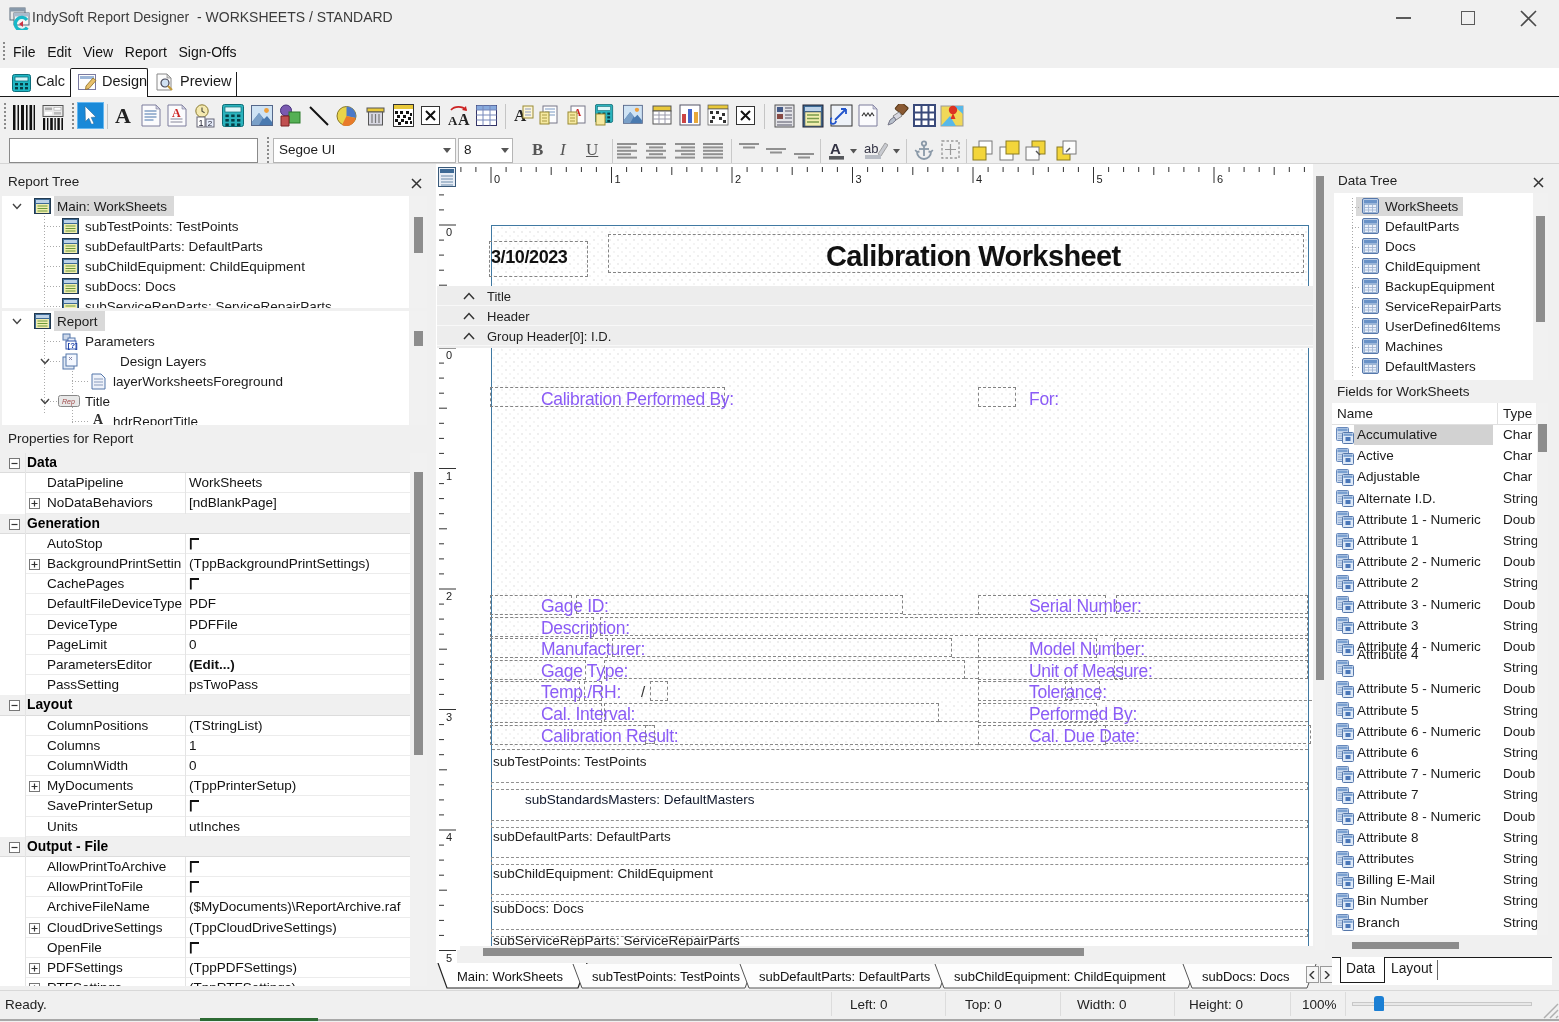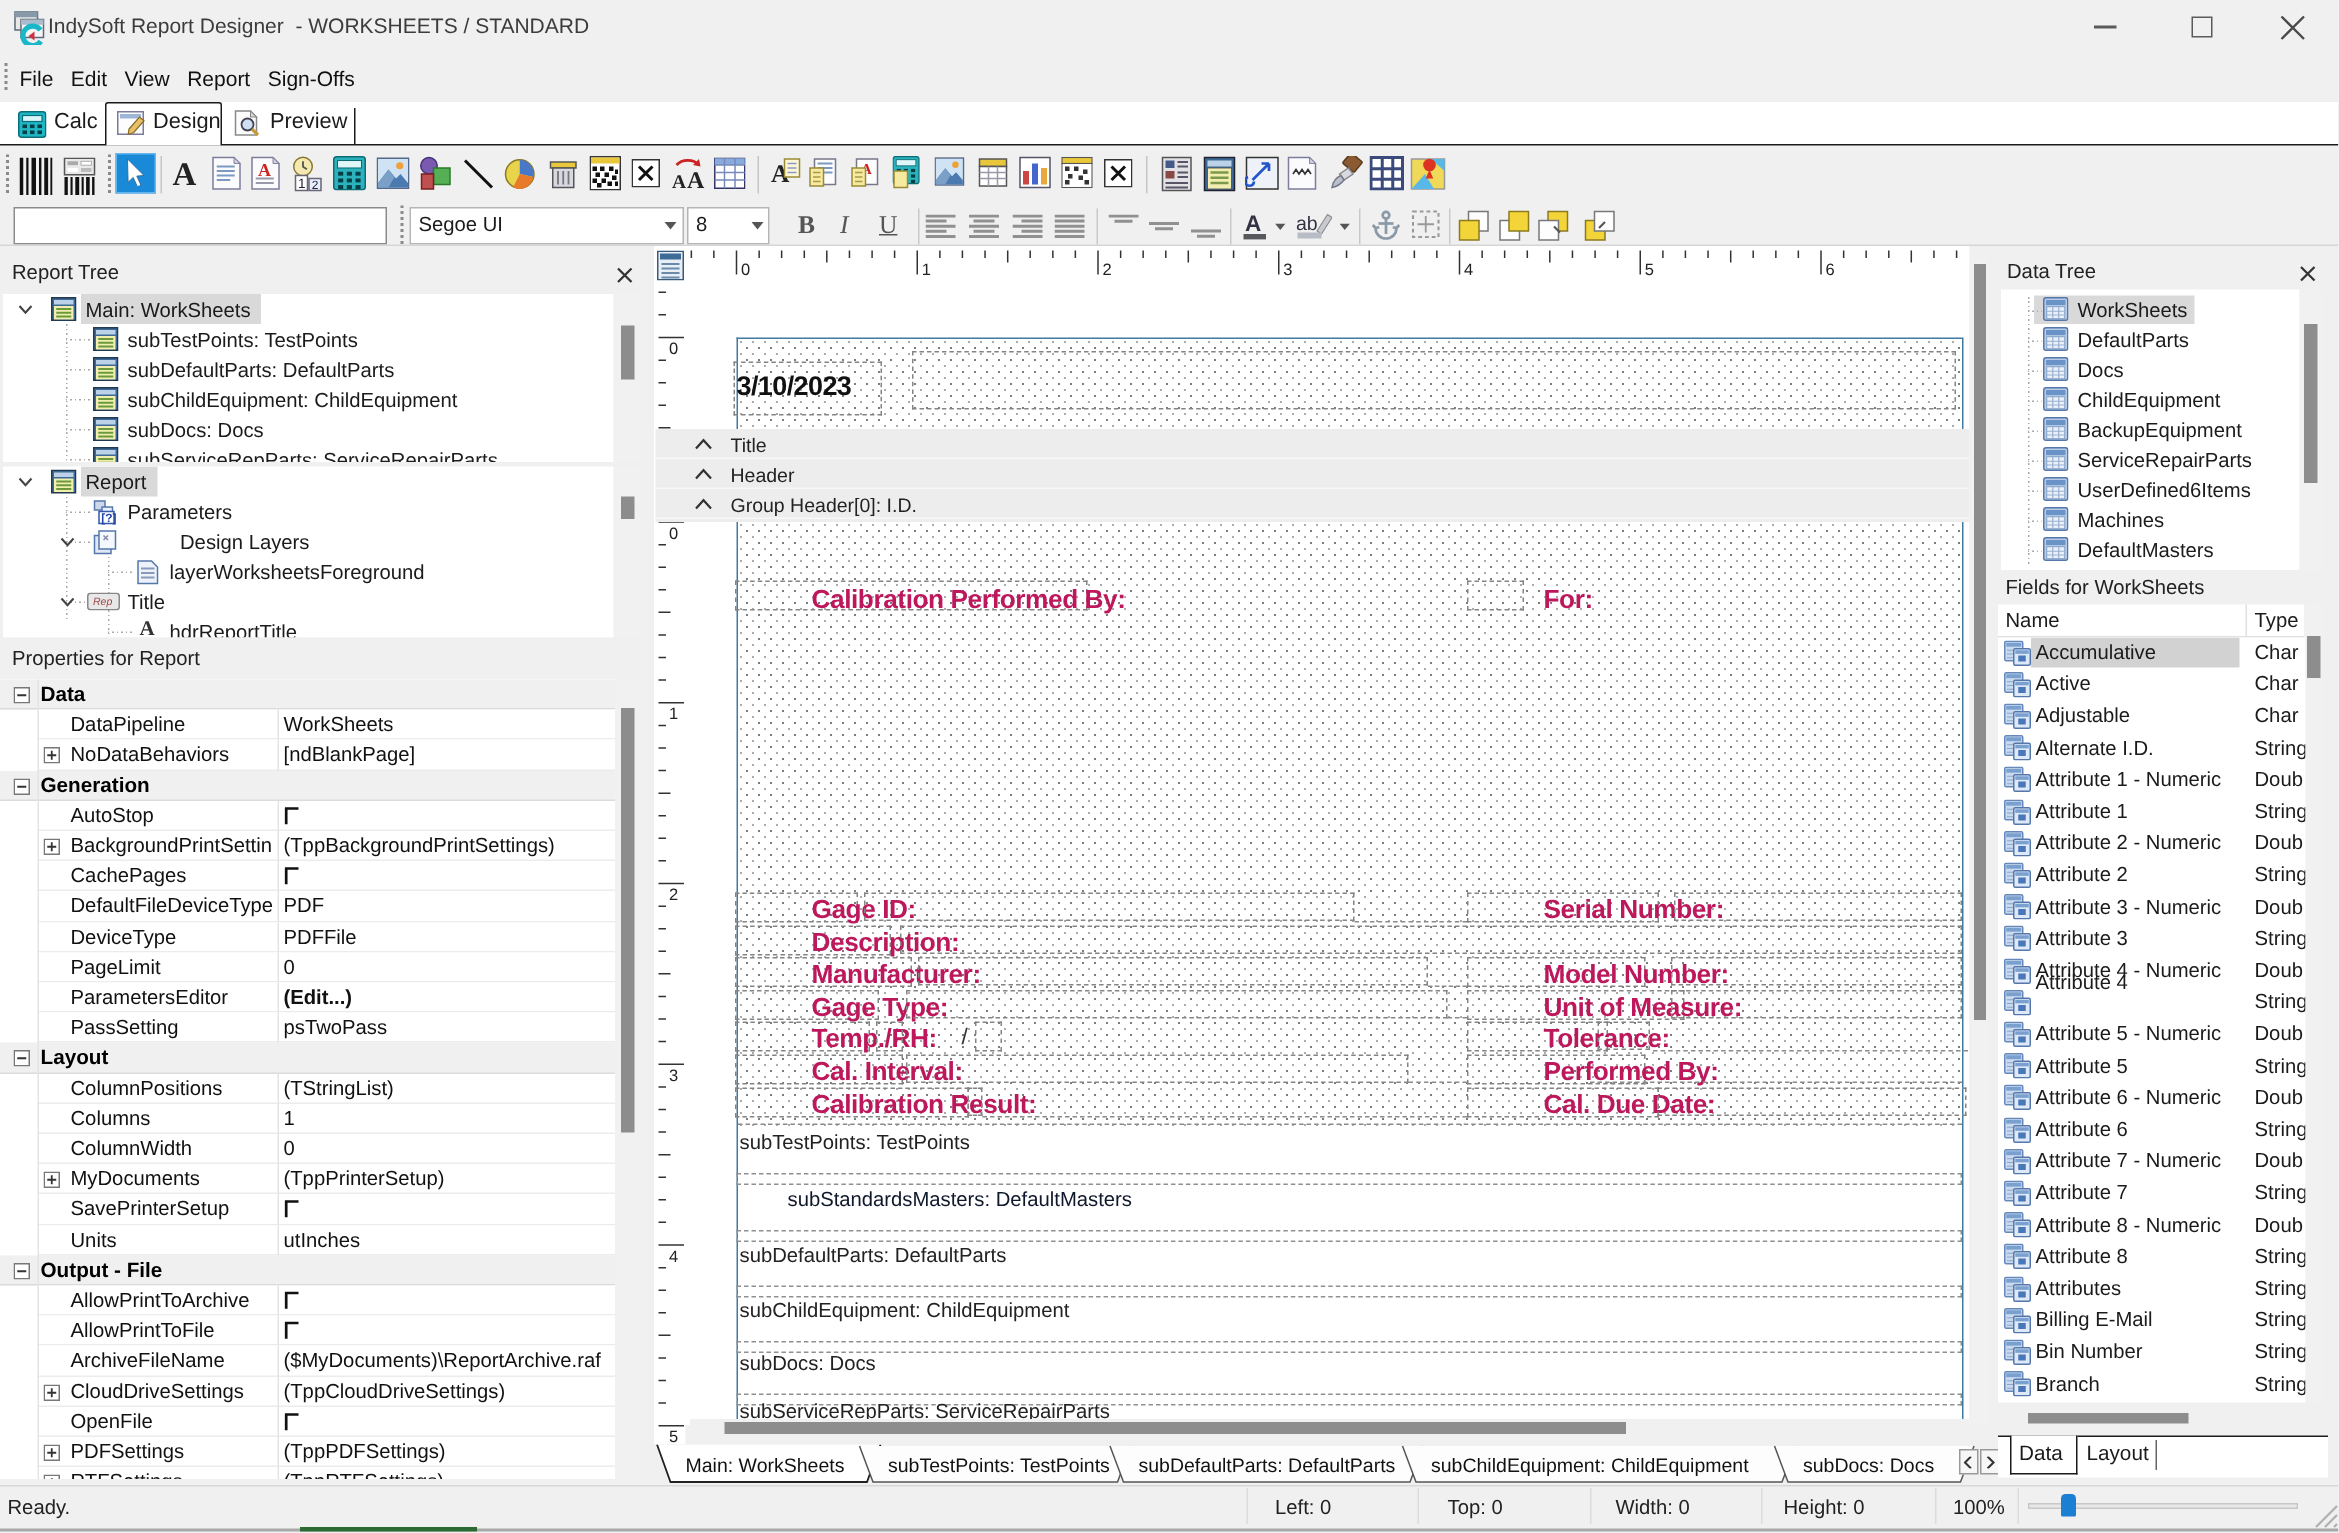--- a/index.html
+++ b/index.html
@@ -4,21 +4,21 @@
 *{margin:0;padding:0;box-sizing:border-box;}
 html,body{width:1559px;height:1022px;overflow:hidden;}
 body{font-family:"Liberation Sans",sans-serif;background:#f0f0f0;color:#1b1b1b;
  -webkit-font-smoothing:antialiased;}
 .abs{position:absolute;}
 #app{position:relative;width:1559px;height:1022px;background:#f0f0f0;overflow:hidden;}
 .txt{white-space:nowrap;}
 .dots{background-image:radial-gradient(circle, #7d7d7d 0.62px, transparent 0.72px),radial-gradient(circle, #ababab 0.62px, transparent 0.72px);
  background-size:8px 8px,8px 8px;background-position:2px 2px,6px 6px;}
 .dashbox{border:1px dashed #848484;}
-.blabel{font-weight:bold;font-size:17.5px;letter-spacing:-0.3px;color:#be185d;padding-left:48px;}
+.blabel{font-weight:normal;font-size:17.5px;letter-spacing:-0.3px;color:#8b5cf6;padding-left:48px;}
 .scroll-track{background:#f1f1f1;}
 .scroll-thumb{background:#8d8d8d;}
 .sep1{width:1px;background:#d0d0d0;}
 .handle{width:5px;background-image:repeating-linear-gradient(to bottom,#8a8a8a 0 2px,transparent 2px 4px);background-size:2px 100%;background-repeat:no-repeat;background-position:1px 0;}
 </style></head>
 <body>
 <div id="app">
 
 <div class="abs" style="left:0;top:0;width:1559px;height:36px;background:#f0f0f0;"></div>
 <div class="abs" style="left:9px;top:7px;width:24px;height:23px;">
@@ -917,20 +917,21 @@
     <div class="abs txt" style="left:487px;top:309px;font-size:13px;color:#222;">Header</div>
     <div class="abs" style="left:437px;top:326px;width:876px;height:20px;background:#ededed;border-bottom:1px solid #f8f8f8;"></div>
     <svg class="abs" style="left:463px;top:332px;" width="12" height="8">
       <path d="M1 7 L6 1.5 L11 7" stroke="#333" stroke-width="1.5" fill="none"></path>
     </svg>
     <div class="abs txt" style="left:487px;top:329px;font-size:13px;color:#222;">Group Header[0]: I.D.</div>
     <div class="abs" style="left:437px;top:346px;width:876px;height:2px;background:#ededed;"></div>
     <div class="abs dashbox" style="left:489px;top:241px;width:99px;height:36px;"></div>
     <div class="abs txt" style="left:491px;top:247px;font-weight:bold;font-size:18px;letter-spacing:-0.4px;color:#111;">3/10/2023</div>
     <div class="abs dashbox" style="left:608px;top:234px;width:696px;height:39px;"></div>
+    <div class="abs txt" style="left:826px;top:240px;font-weight:bold;font-size:29px;letter-spacing:-0.6px;color:#111;">Calibration Worksheet</div>
     <div class="abs dashbox" style="left:490px;top:387px;width:235px;height:20px;"></div>
     <div class="abs txt blabel" style="left:493px;top:389px;">Calibration Performed By:</div>
     <div class="abs dashbox" style="left:978px;top:387px;width:38px;height:20px;"></div>
     <div class="abs txt blabel" style="left:981px;top:389px;">For:</div>
     <div class="abs dashbox" style="left:490px;top:595px;width:82px;height:20px;"></div>
     <div class="abs txt blabel" style="left:493px;top:596px;">Gage ID:</div>
     <div class="abs dashbox" style="left:576px;top:595px;width:327px;height:19px;"></div>
     <div class="abs dashbox" style="left:978px;top:595px;width:128px;height:20px;"></div>
     <div class="abs txt blabel" style="left:981px;top:596px;">Serial Number:</div>
     <div class="abs dashbox" style="left:1116px;top:595px;width:192px;height:19px;"></div>

